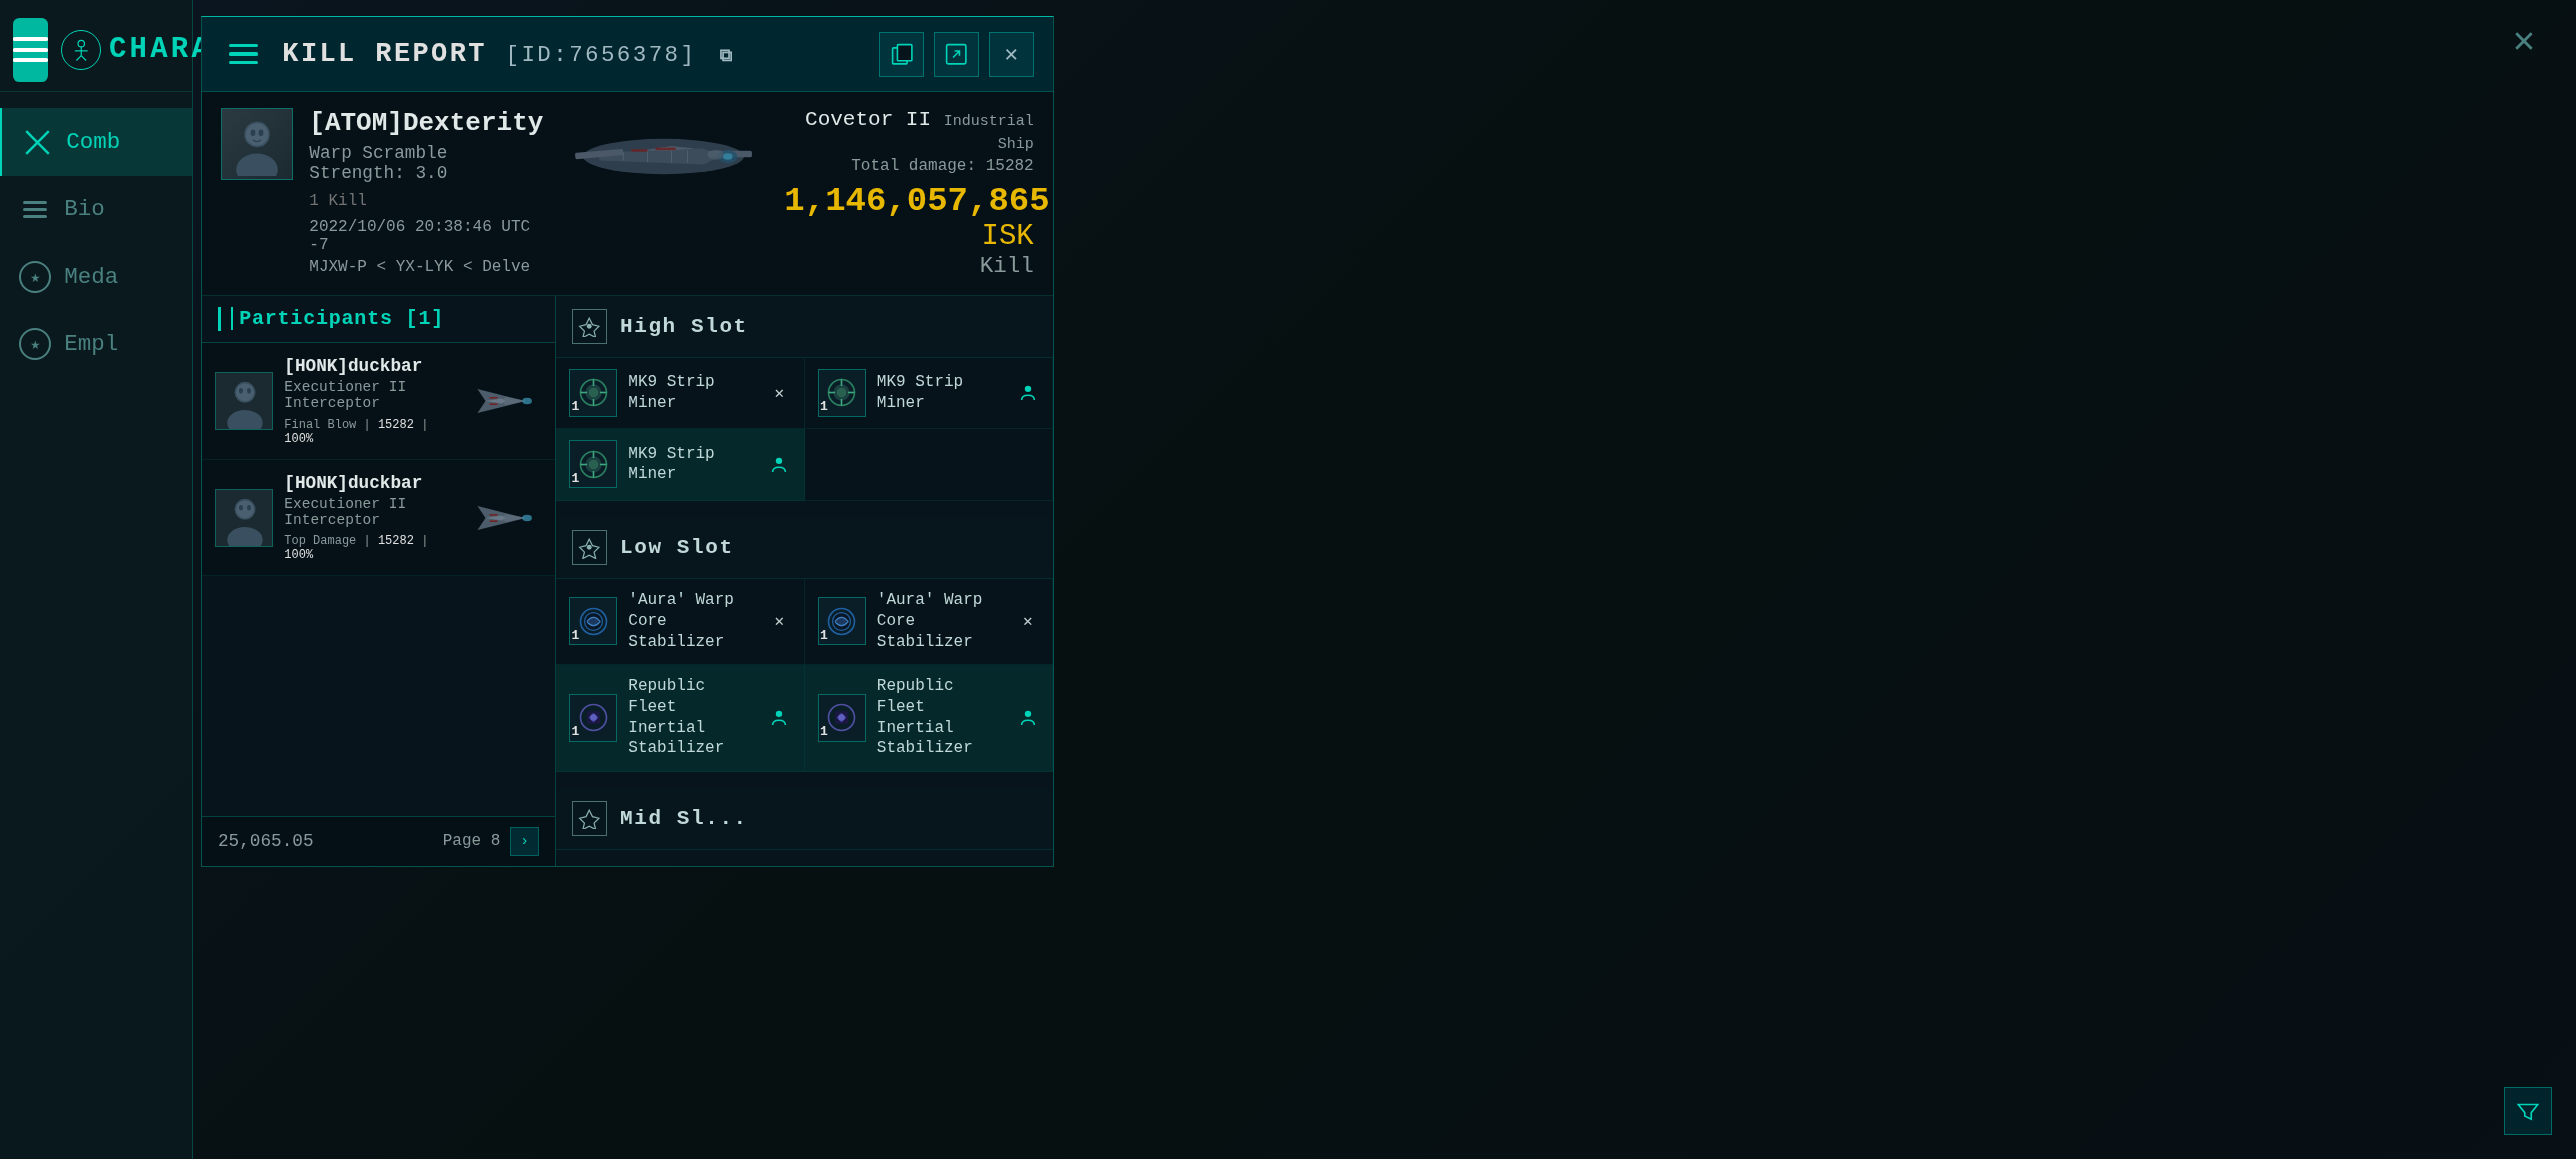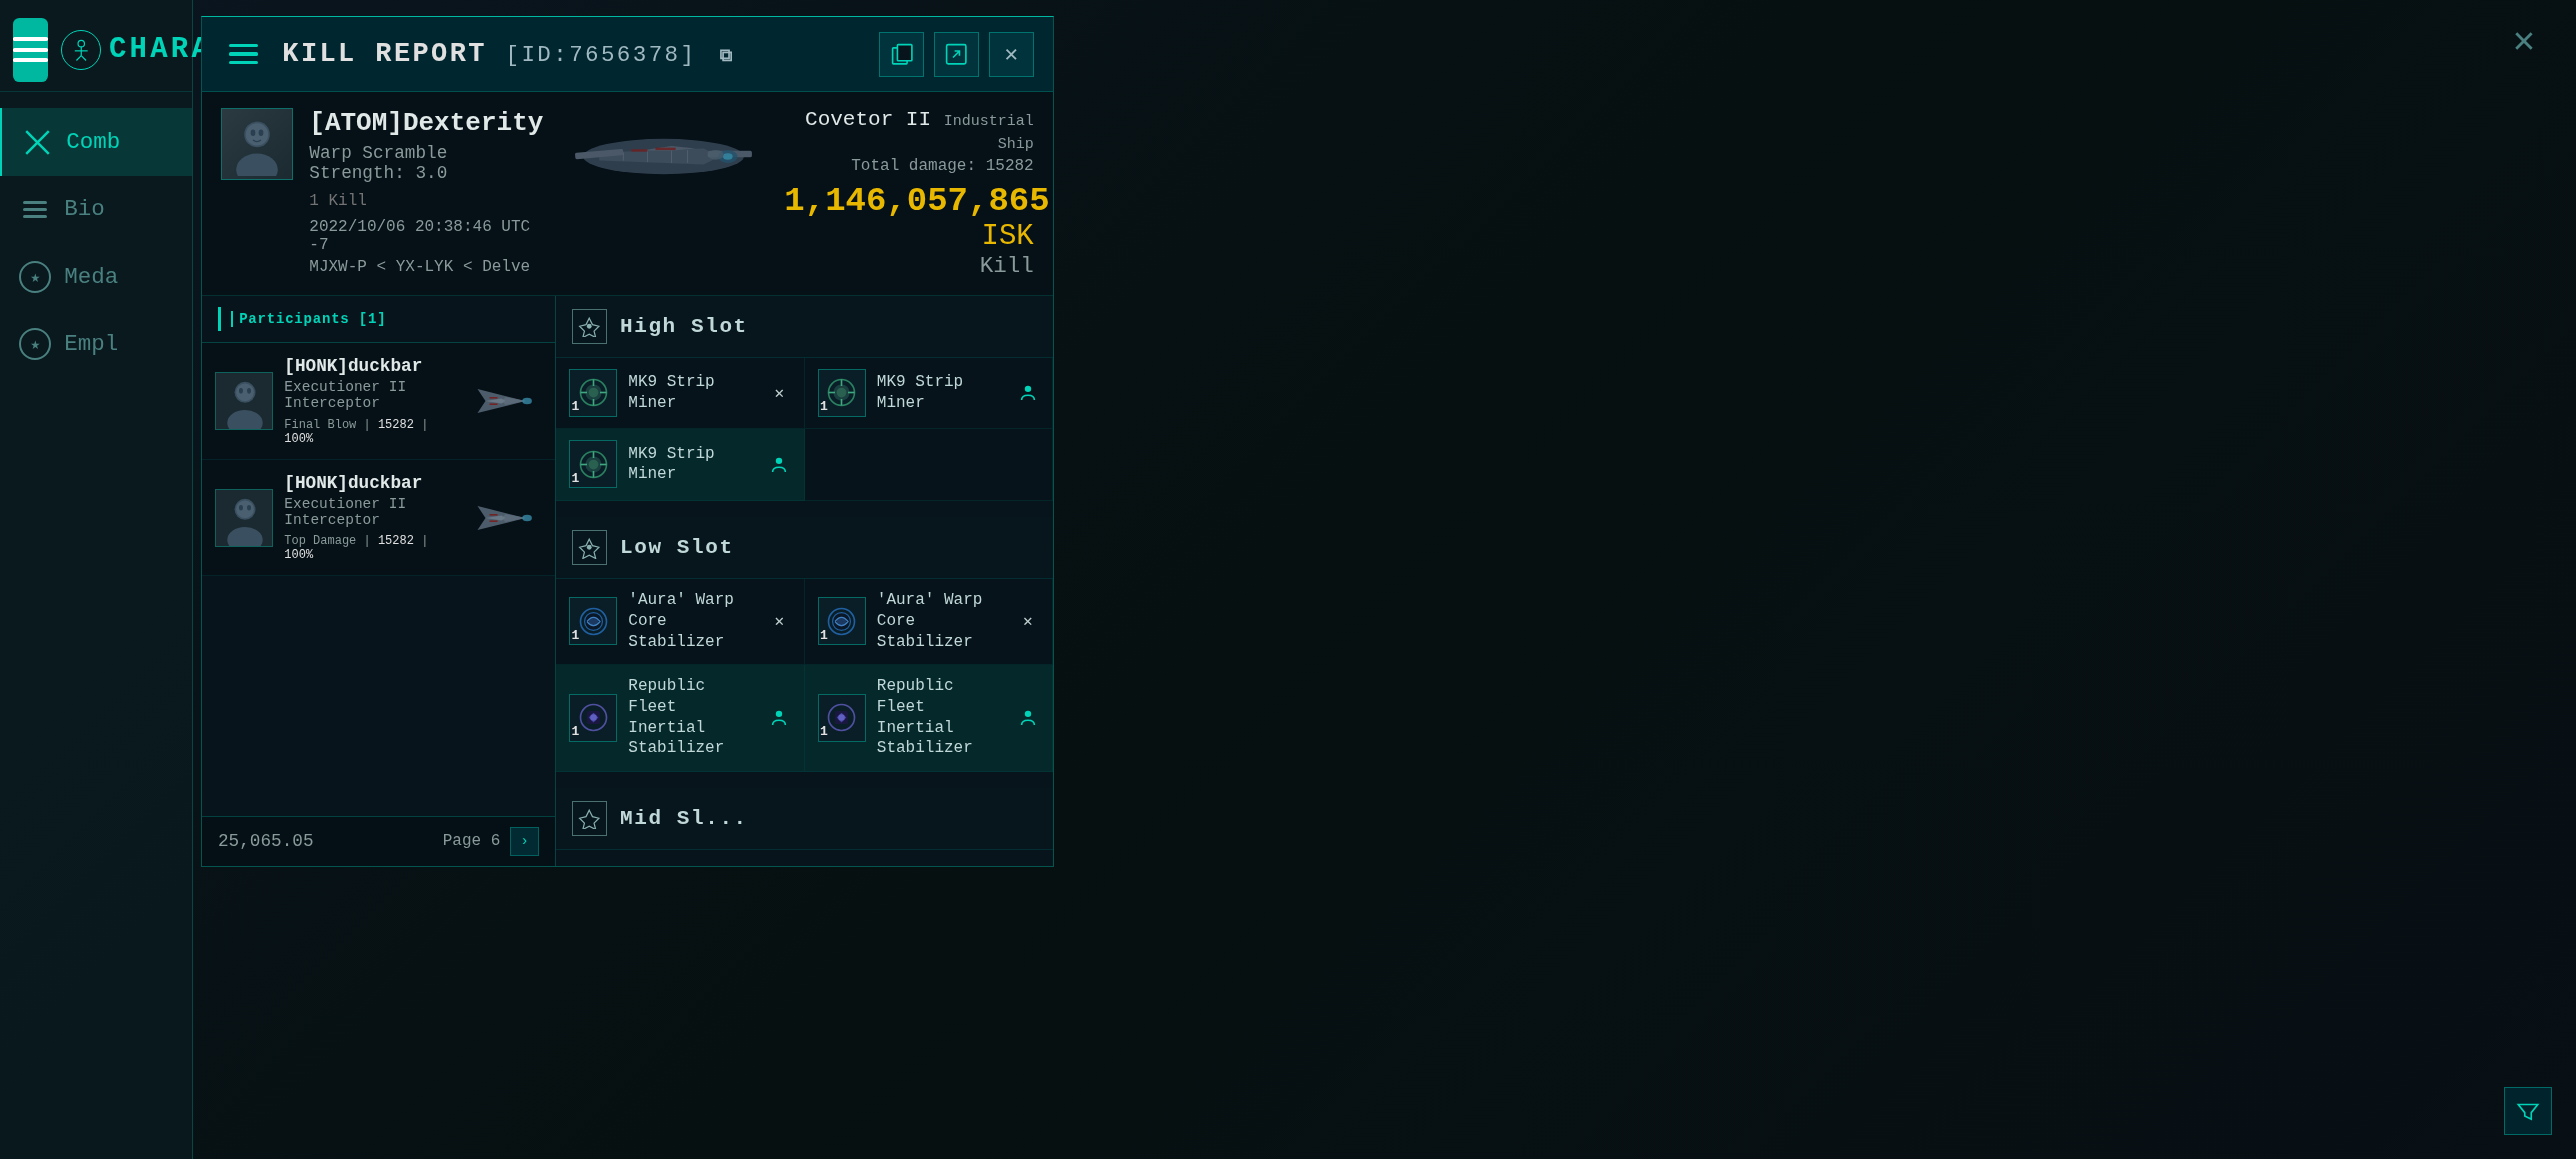--- a/index.html
+++ b/index.html
@@ -391,21 +391,21 @@
     .participants-header {
       padding: 11.3px 16px;
       border-bottom: 0.8px solid rgba(0,180,160,0.3);
       display: flex;
       align-items: center;
       gap: 6.4px;
     }
 
     .participants-tab {
       color: #00d4b8;
-      font-size: 14px;
+      font-size: 20px;
       font-weight: bold;
       letter-spacing: 0.8px;
       padding-left: 6.4px;
       border-left: 2.4px solid #00d4b8;
     }
 
     .participants-list {
       flex: 1;
       overflow-y: auto;
     }
@@ -895,21 +895,21 @@
               <rect x="35" y="28" width="10" height="2" fill="#8a2020" opacity="0.9"></rect>
             </svg>
           </div>
         </div>
 
       </div>
 
       <div class="bottom-bar">
         <span class="bottom-amount">25,065.05</span>
         <div class="bottom-pagination">
-          <span>Page 6</span>
+          <span>Page 8</span>
           <div class="page-nav-btn">›</div>
         </div>
       </div>
     </div>
 
     <div class="equipment-panel scrollable">
 
       <div class="slot-section">
         <div class="slot-header">
           <div class="slot-icon">

